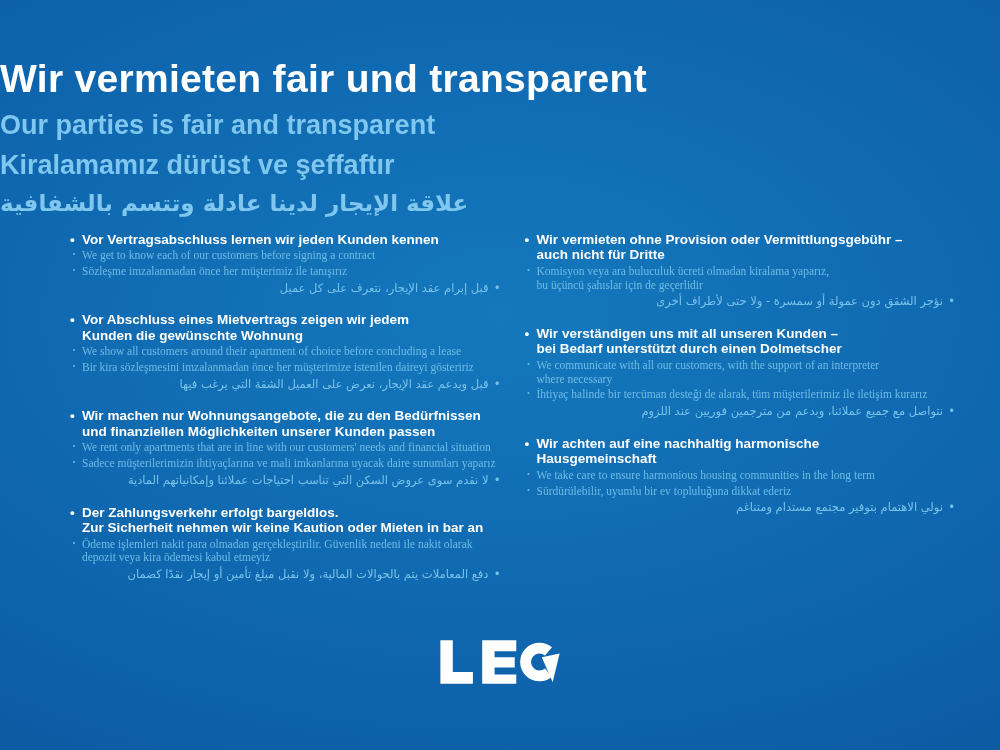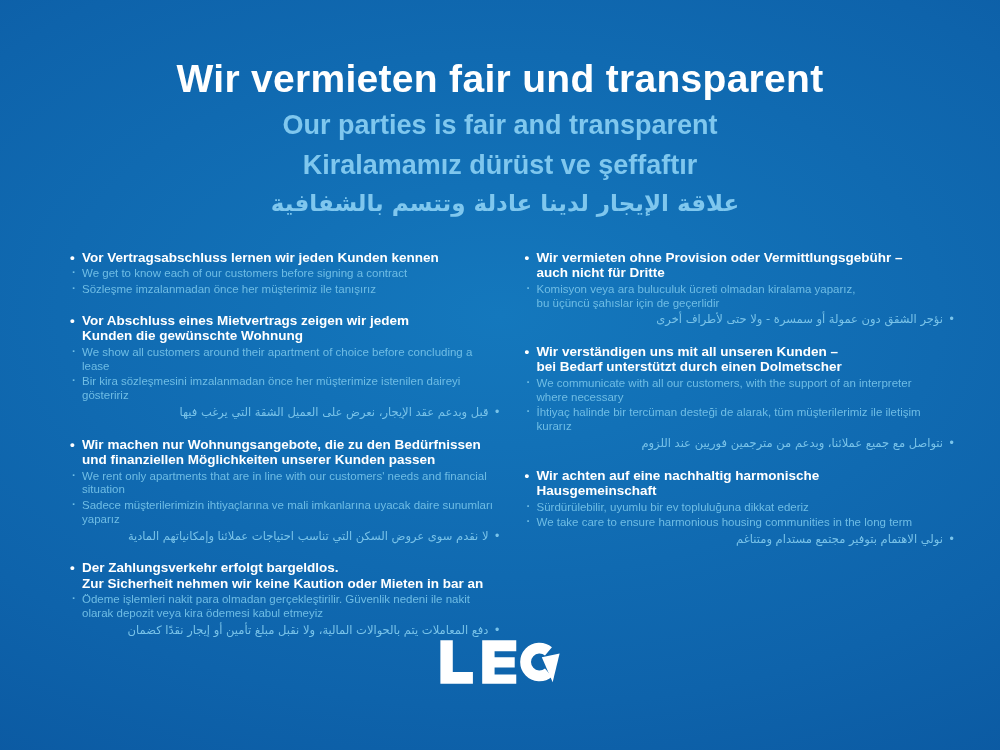--- a/index.html
+++ b/index.html
@@ -6,21 +6,21 @@
   html, body { background: #063f80; }
   .poster {
     position: relative;
     width: 1000px;
     height: 750px;
     overflow: hidden;
     margin: 0 auto;
     background: radial-gradient(120% 95% at 50% 42%, #1478bd 0%, #0e63ab 55%, #084f98 100%);
     font-family: "Liberation Sans", "DejaVu Sans", sans-serif;
   }
-  .title-block { padding-top: 58px; text-align: center; }
+  .title-block { padding-top: 58px; text-align: left; }
   .title-de {
     color: #ffffff;
     font-size: 39px;
     font-weight: bold;
     letter-spacing: 0.3px;
     line-height: 1.1;
   }
   .title-en, .title-tr {
     color: #7fc7ee;
     font-size: 27px;
@@ -28,26 +28,25 @@
     line-height: 1.2;
     margin-top: 8px;
   }
   .title-ar {
     color: #7fc7ee;
     font-size: 23px;
     font-weight: bold;
     direction: rtl;
     margin-top: 8px;
     font-family: "DejaVu Sans", sans-serif;
-    margin-left: 10px;
   }
   .columns {
     display: flex;
     gap: 24px;
-    margin-top: 34px;
+    margin-top: 16px;
     padding: 0 45px 0 70px;
   }
   .column { flex: 1; min-width: 0; }
   .item { margin-bottom: 16px; }
   .line-de {
     position: relative;
     color: #ffffff;
     font-weight: bold;
     font-size: 13.5px;
     line-height: 1.15;
@@ -56,20 +55,21 @@
   }
   .line-de::before { content: "•"; position: absolute; left: 0; top: 0; }
   .line-sub {
     position: relative;
     color: #6fbde5;
     font-size: 11.5px;
     line-height: 1.2;
     padding-left: 12px;
     margin-top: 2px;
     white-space: pre-line;
+    font-family: Liberation Serif, serif;
   }
   .line-sub::before { content: "·"; position: absolute; left: 2px; top: -1px; font-weight: bold; }
   .line-ar {
     position: relative;
     color: #79c3e9;
     font-size: 11.5px;
     line-height: 1.35;
     margin-top: 2px;
     direction: rtl;
     text-align: right;
@@ -98,20 +98,21 @@
     <div class="title-ar">علاقة الإيجار لدينا عادلة وتتسم بالشفافية</div>
   </div>
 
   <div class="columns">
 
     <div class="column">
       <div class="item">
         <div class="line-de">Vor Vertragsabschluss lernen wir jeden Kunden kennen</div>
         <div class="line-sub">We get to know each of our customers before signing a contract</div>
         <div class="line-sub">Sözleşme imzalanmadan önce her müşterimiz ile tanışırız</div>
+        <div class="line-ar">قبل إبرام عقد الإيجار، نتعرف على كل عميل</div>
       </div>
       <div class="item">
         <div class="line-de">Vor Abschluss eines Mietvertrags zeigen wir jedem
 Kunden die gewünschte Wohnung</div>
         <div class="line-sub">We show all customers around their apartment of choice before concluding a lease</div>
         <div class="line-sub">Bir kira sözleşmesini imzalanmadan önce her müşterimize istenilen daireyi gösteririz</div>
         <div class="line-ar">قبل وبدعم عقد الإيجار، نعرض على العميل الشقة التي يرغب فيها</div>
       </div>
       <div class="item">
         <div class="line-de">Wir machen nur Wohnungsangebote, die zu den Bedürfnissen
@@ -140,22 +141,22 @@
         <div class="line-de">Wir verständigen uns mit all unseren Kunden –
 bei Bedarf unterstützt durch einen Dolmetscher</div>
         <div class="line-sub">We communicate with all our customers, with the support of an interpreter
 where necessary</div>
         <div class="line-sub">İhtiyaç halinde bir tercüman desteği de alarak, tüm müşterilerimiz ile iletişim kurarız</div>
         <div class="line-ar">نتواصل مع جميع عملائنا، وبدعم من مترجمين فوريين عند اللزوم</div>
       </div>
       <div class="item">
         <div class="line-de">Wir achten auf eine nachhaltig harmonische
 Hausgemeinschaft</div>
+        <div class="line-sub">We take care to ensure harmonious housing communities in the long term</div>
         <div class="line-sub">Sürdürülebilir, uyumlu bir ev topluluğuna dikkat ederiz</div>
-        <div class="line-sub">We take care to ensure harmonious housing communities in the long term</div>
         <div class="line-ar">نولي الاهتمام بتوفير مجتمع مستدام ومتناغم</div>
       </div>
     </div>
 
   </div>
 
   <div class="logo" role="img" aria-label="LEG">
     <svg width="126" height="48" viewBox="0 0 162 62">
       <g fill="#ffffff">
         <path d="M4 3 h16 v41 h26 v15 H4 Z"></path>

